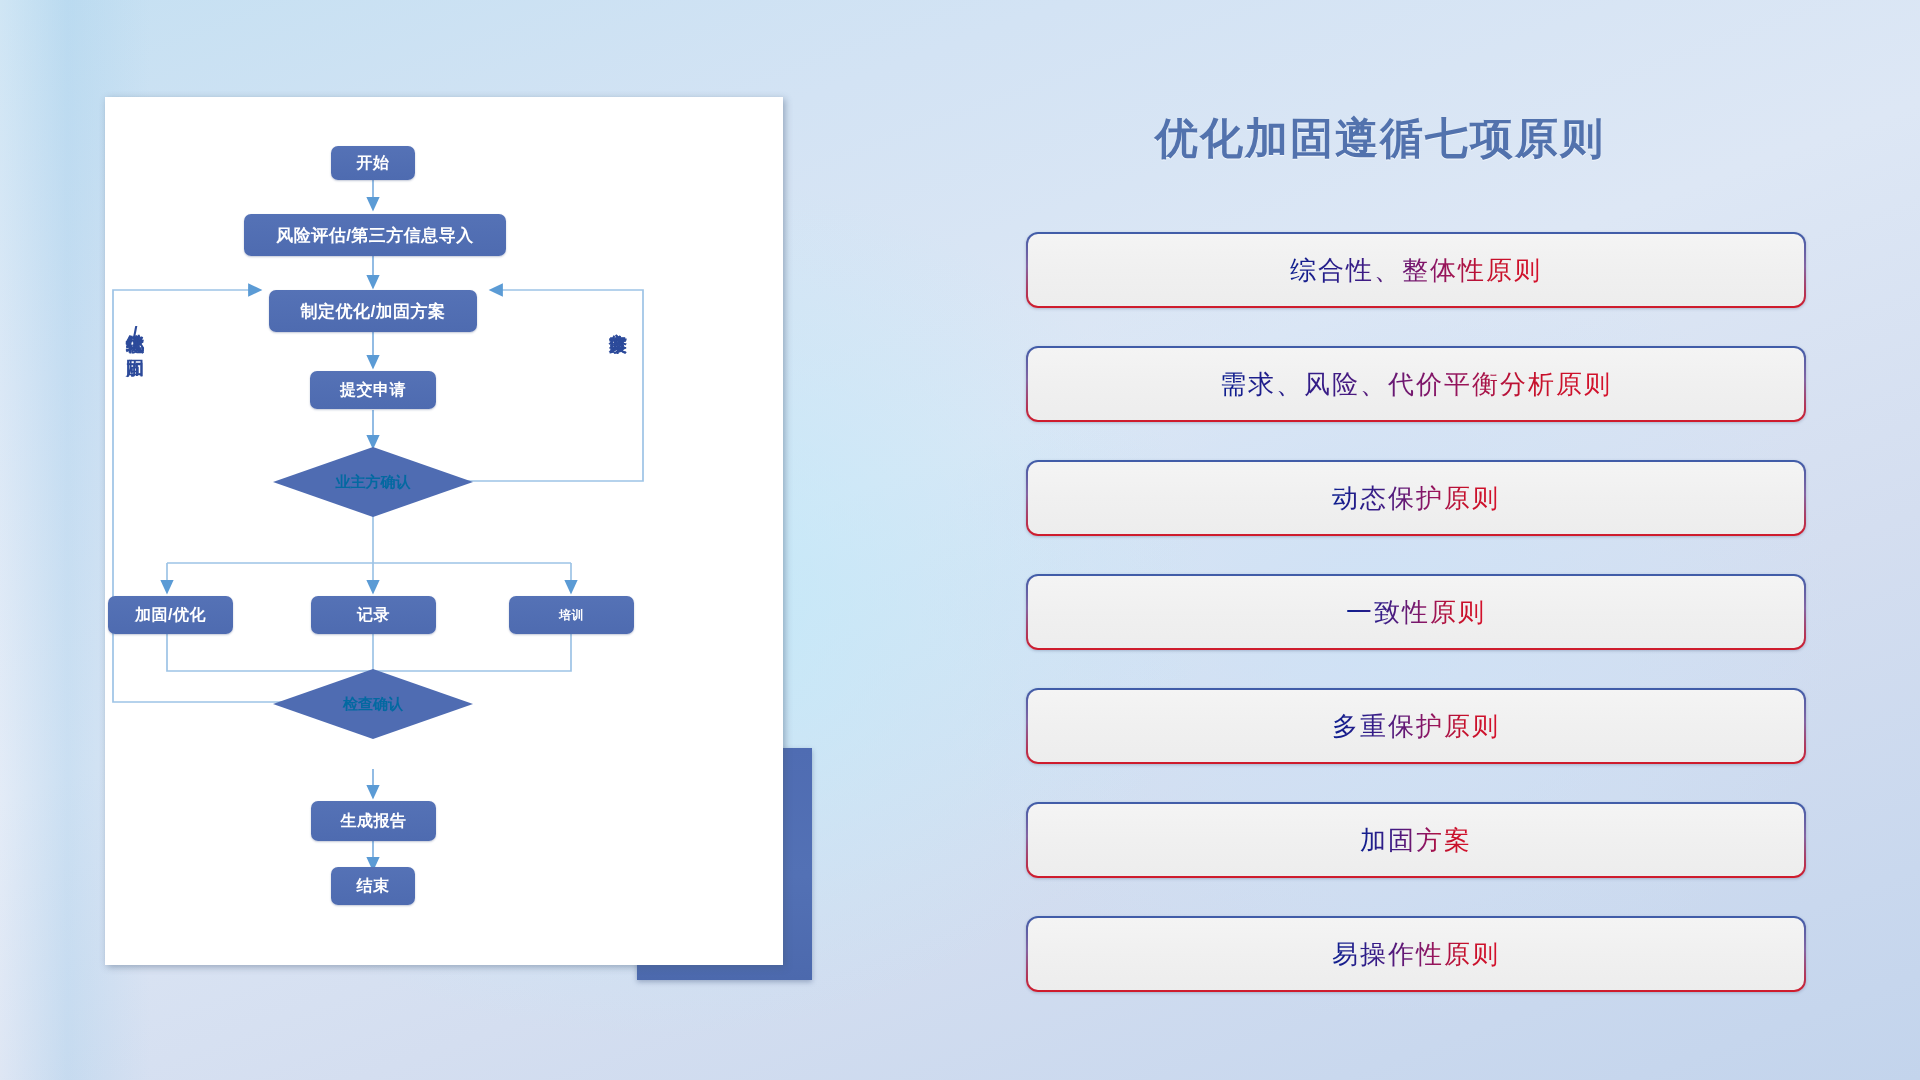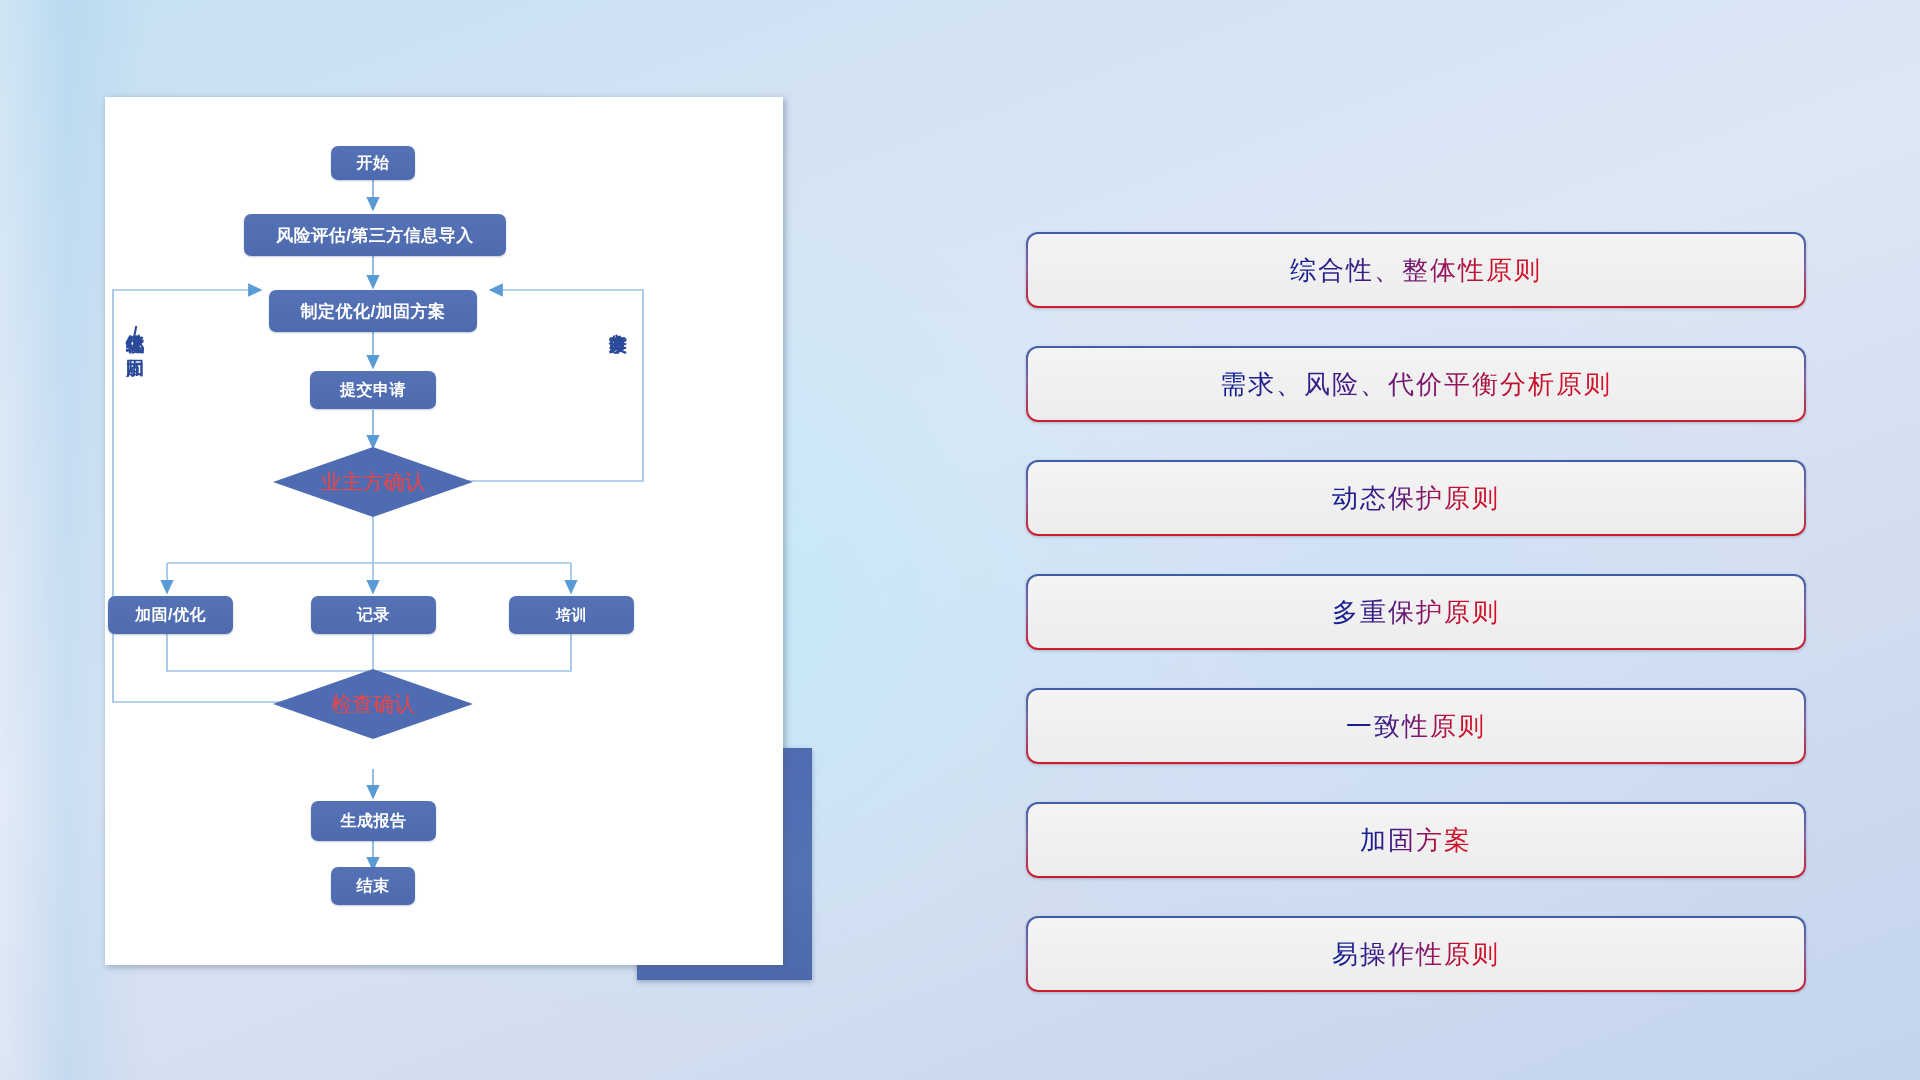--- a/index.html
+++ b/index.html
@@ -82,23 +82,23 @@
   .dia-shape {
     position: absolute;
     left: 0; top: 0;
     width: 100%;
     height: 100%;
     background: #4f6cb2;
     clip-path: polygon(50% 0%, 100% 50%, 50% 100%, 0% 50%);
   }
   .dia-label {
     position: relative;
-    color: #ef4444;
-    font-weight: normal;
-    font-size: 21px;
+    color: #0369a1;
+    font-weight: bold;
+    font-size: 15px;
     z-index: 2;
   }
 
   .vlabel {
     position: absolute;
     writing-mode: vertical-rl;
     text-orientation: upright;
     color: #2c4a9a;
     font-weight: bold;
     font-size: 18px;
@@ -227,21 +227,21 @@
     </div>
 
     <div class="node" style="left:3px; top:499px; width:125px; height:38px; font-size:16px;justify-content:center;">
       <span>加固/优化</span>
     </div>
 
     <div class="node" style="left:206px; top:499px; width:125px; height:38px; font-size:16px;">
       <span>记录</span>
     </div>
 
-    <div class="node" style="left:404px; top:499px; width:125px; height:38px; font-size:15px;">
+    <div class="node" style="left:404px; top:499px; width:125px; height:38px; font-size:12px;">
       <span>培训</span>
     </div>
 
     <div class="dia-wrap" style="left:168px; top:572px; width:200px; height:70px;text-align:right;">
       <div class="dia-shape"></div>
       <span class="dia-label">检查确认</span>
     </div>
 
     <div class="node" style="left:206px; top:704px; width:125px; height:40px; font-size:16px;">
       <span>生成报告</span>
@@ -250,20 +250,21 @@
     <div class="node" style="left:226px; top:770px; width:84px; height:38px; font-size:16px;">
       <span>结束</span>
     </div>
 
     <div class="vlabel" style="left:20px; top:222px;">继续优化/加固</div>
 
     <div class="vlabel" style="left:503px; top:222px;">方案修改</div>
 
   </div>
 
+  <div class="panel-title">优化加固遵循七项原则</div>
 
   <div class="pill-list">
 
     <div class="pill">
       <div class="pill-inner">
         <span class="pill-text">综合性、整体性原则</span>
       </div>
     </div>
 
     <div class="pill">
@@ -273,32 +274,32 @@
     </div>
 
     <div class="pill">
       <div class="pill-inner">
         <span class="pill-text">动态保护原则</span>
       </div>
     </div>
 
     <div class="pill">
       <div class="pill-inner">
+        <span class="pill-text">一致性原则</span>
+      </div>
+    </div>
+
+    <div class="pill">
+      <div class="pill-inner">
         <span class="pill-text">多重保护原则</span>
       </div>
     </div>
 
     <div class="pill">
       <div class="pill-inner">
-        <span class="pill-text">一致性原则</span>
-      </div>
-    </div>
-
-    <div class="pill">
-      <div class="pill-inner">
         <span class="pill-text">加固方案</span>
       </div>
     </div>
 
     <div class="pill">
       <div class="pill-inner">
         <span class="pill-text">易操作性原则</span>
       </div>
     </div>
 

